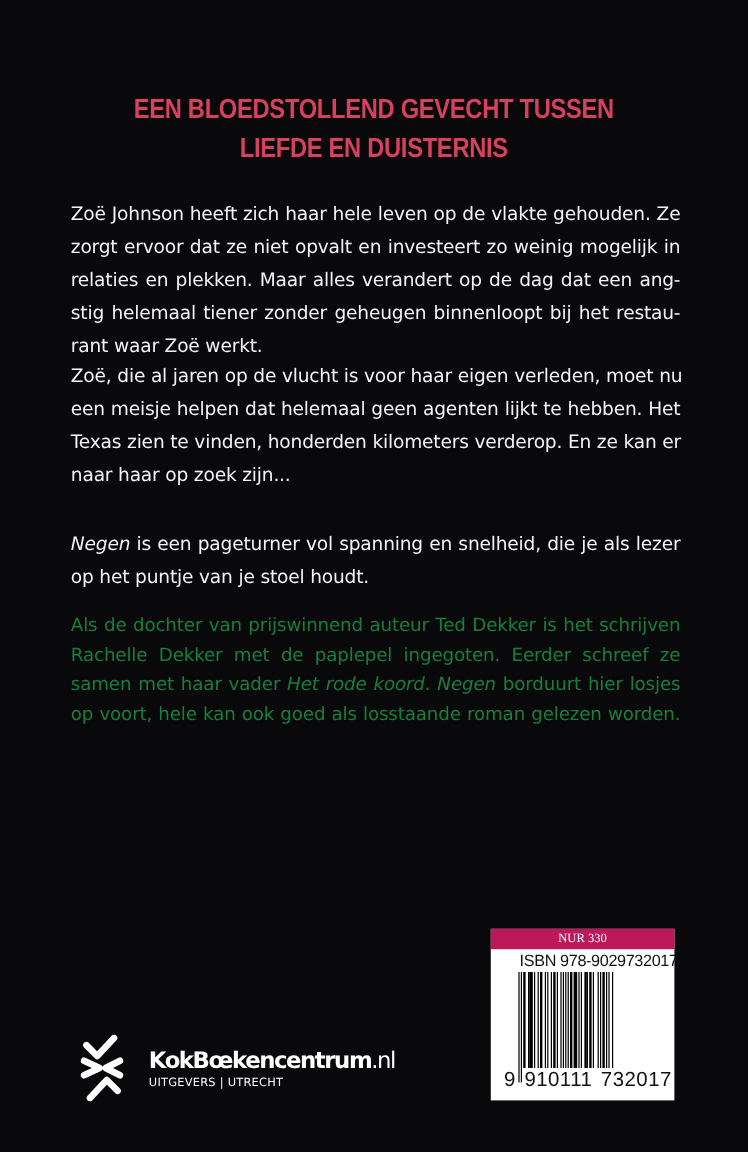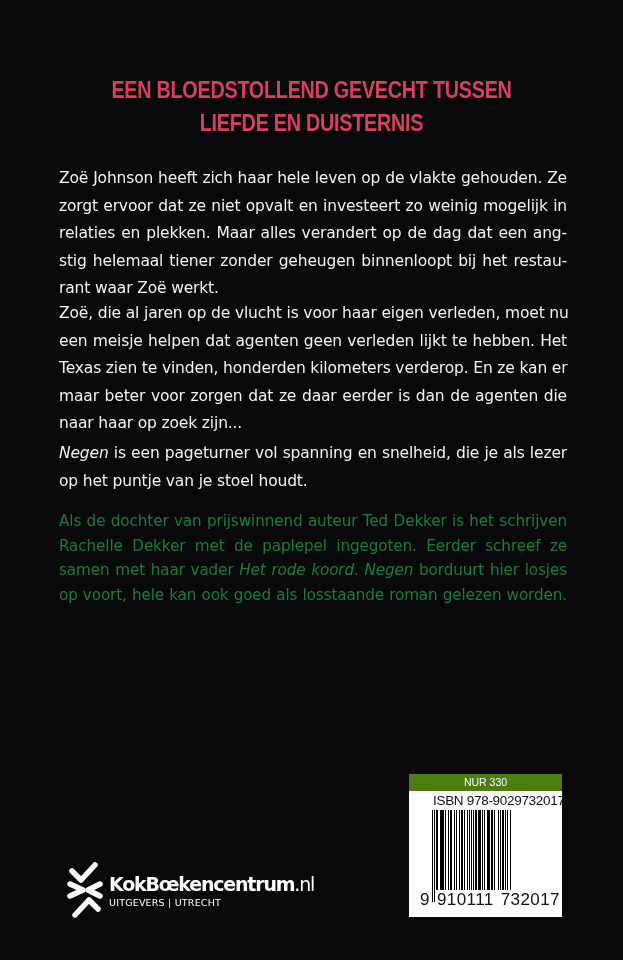--- a/index.html
+++ b/index.html
@@ -43,23 +43,23 @@
     letter-spacing: -0.1px;
   }
   em { font-style: italic; }
 
   .label {
     position: absolute; left: 409px; top: 774px;
     width: 153px; height: 143px;
     background: #ffffff;
   }
   .nur {
-    height: 17px; background: #4d7c0f;
+    height: 17px; background: #be185d;
     color: #fff; text-align: center;
-    font-family: Liberation Sans, sans-serif;
+    font-family: Liberation Serif, serif;
     font-size: 10.5px; line-height: 17px;
   }
   .isbn-text {
     position: absolute; left: 24px; top: 19px;
     font-family: "Liberation Sans", sans-serif;
     font-size: 13.5px; color: #111; white-space: nowrap;
     letter-spacing: -0.3px;
   }
   .bars {
     position: absolute; left: 23px; top: 36px;
@@ -75,21 +75,21 @@
     font-size: 17px; color: #111; background: transparent;
     white-space: nowrap; letter-spacing: 0.4px;
   }
   .isbn-digits span { background: #fff; padding: 0 1px; }
 
   .publisher {
     position: absolute; left: 67px; top: 862px;
     display: flex; align-items: center;
   }
   .pub-icon { width: 36px; height: 56px; }
-  .pub-texts { margin-left: 6px; }
+  .pub-texts { margin-left: 21px; }
   .pub-name {
     font-family: "DejaVu Sans", sans-serif;
     font-size: 19px; font-weight: bold; color: #fff;
     letter-spacing: -1.2px; line-height: 22px;
   }
   .pub-name .tld { font-weight: normal; }
   .pub-sub {
     font-family: "DejaVu Sans", sans-serif;
     font-size: 9.5px; color: #fff; letter-spacing: 0.2px;
     margin-top: 2px;
@@ -106,23 +106,22 @@
 <div class="body-text p1">
   <span class="line justify">Zoë Johnson heeft zich haar hele leven op de vlakte gehouden. Ze</span>
   <span class="line justify">zorgt ervoor dat ze niet opvalt en investeert zo weinig mogelijk in</span>
   <span class="line justify">relaties en plekken. Maar alles verandert op de dag dat een ang-</span>
   <span class="line justify">stig helemaal tiener zonder geheugen binnenloopt bij het restau-</span>
   <span class="line">rant waar Zoë werkt.</span>
 </div>
 
 <div class="body-text p2">
   <span class="line justify">Zoë, die al jaren op de vlucht is voor haar eigen verleden, moet nu</span>
-  <span class="line justify">een meisje helpen dat agenten geen verleden lijkt te hebben. Het</span>
+  <span class="line justify">een meisje helpen dat helemaal geen agenten lijkt te hebben. Het</span>
   <span class="line justify">Texas zien te vinden, honderden kilometers verderop. En ze kan er</span>
-  <span class="line justify">maar beter voor zorgen dat ze daar eerder is dan de agenten die</span>
   <span class="line">naar haar op zoek zijn...</span>
 </div>
 
 <div class="body-text p3">
   <span class="line justify"><em>Negen</em><span> is een pageturner vol spanning en snelheid, die je als lezer</span></span>
   <span class="line">op het puntje van je stoel houdt.</span>
 </div>
 
 <div class="body-text bio">
   <span class="line justify">Als de dochter van prijswinnend auteur Ted Dekker is het schrijven</span>

